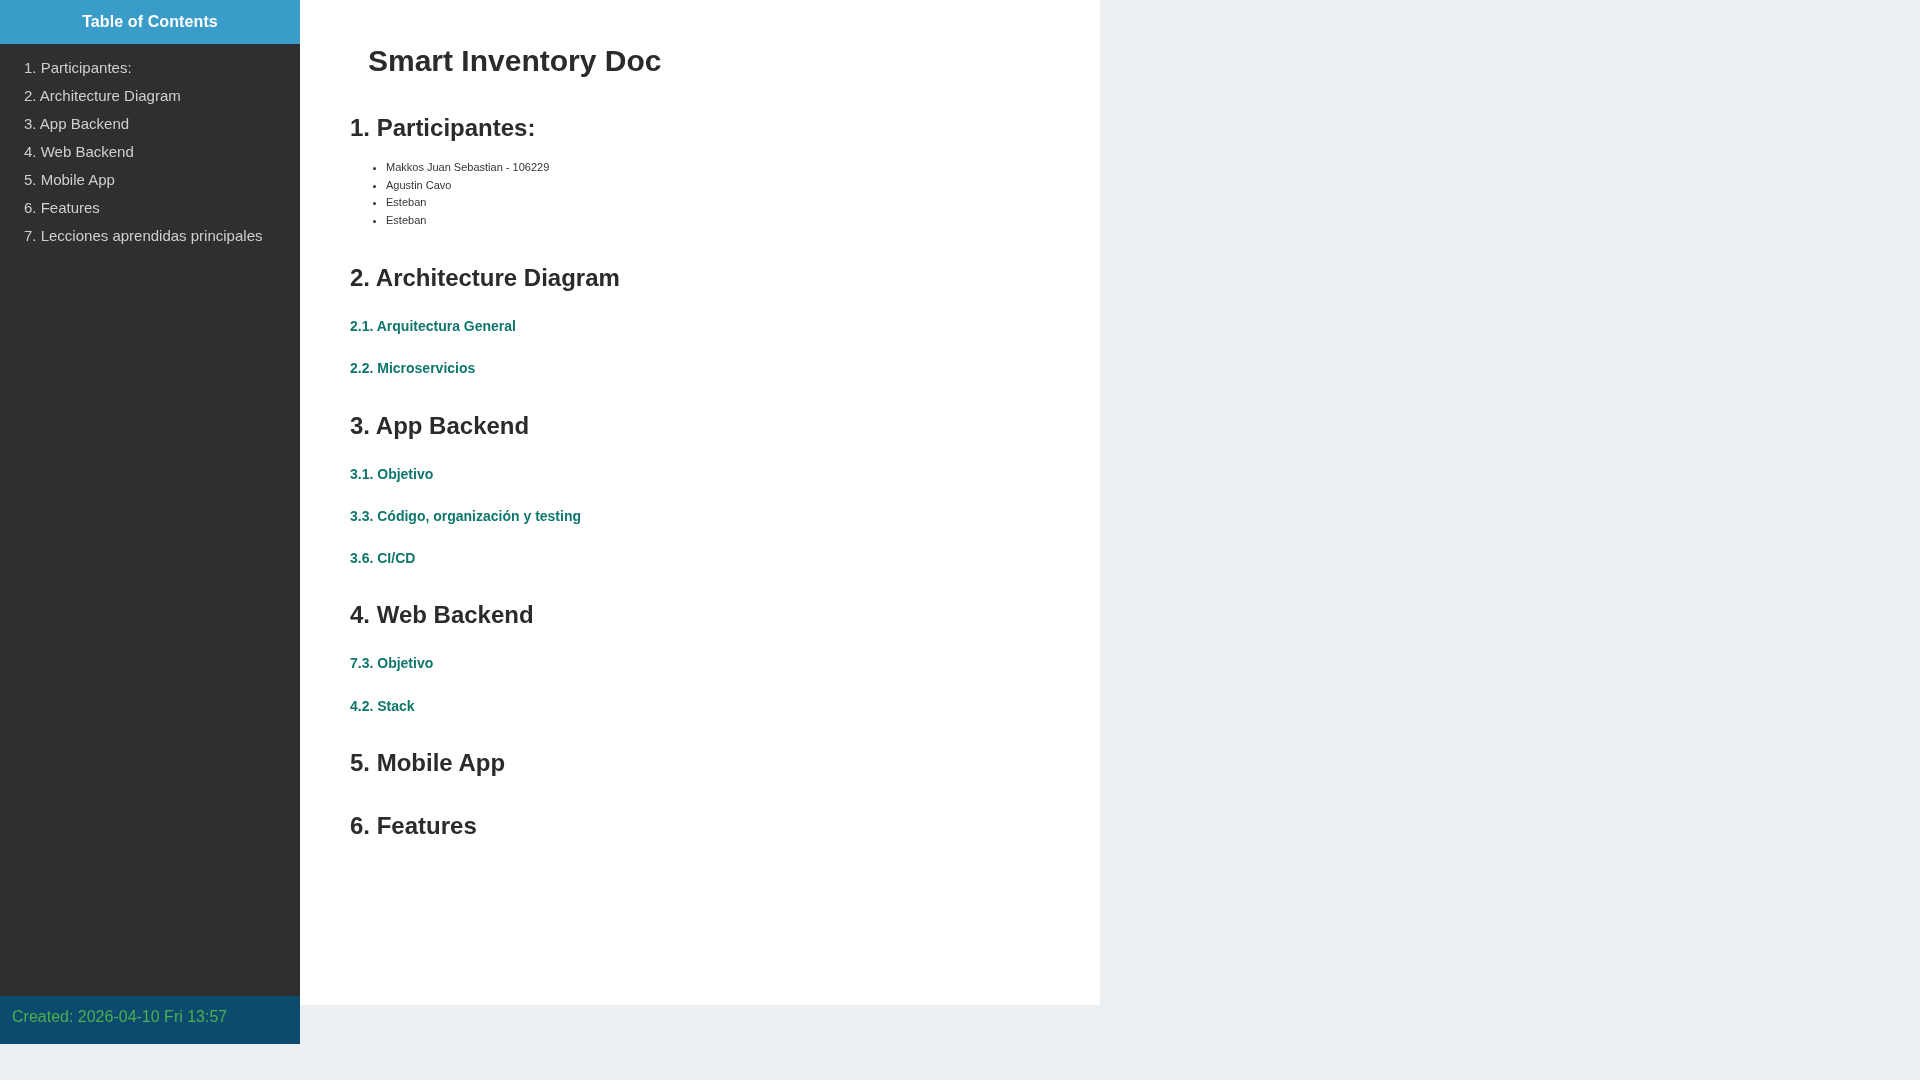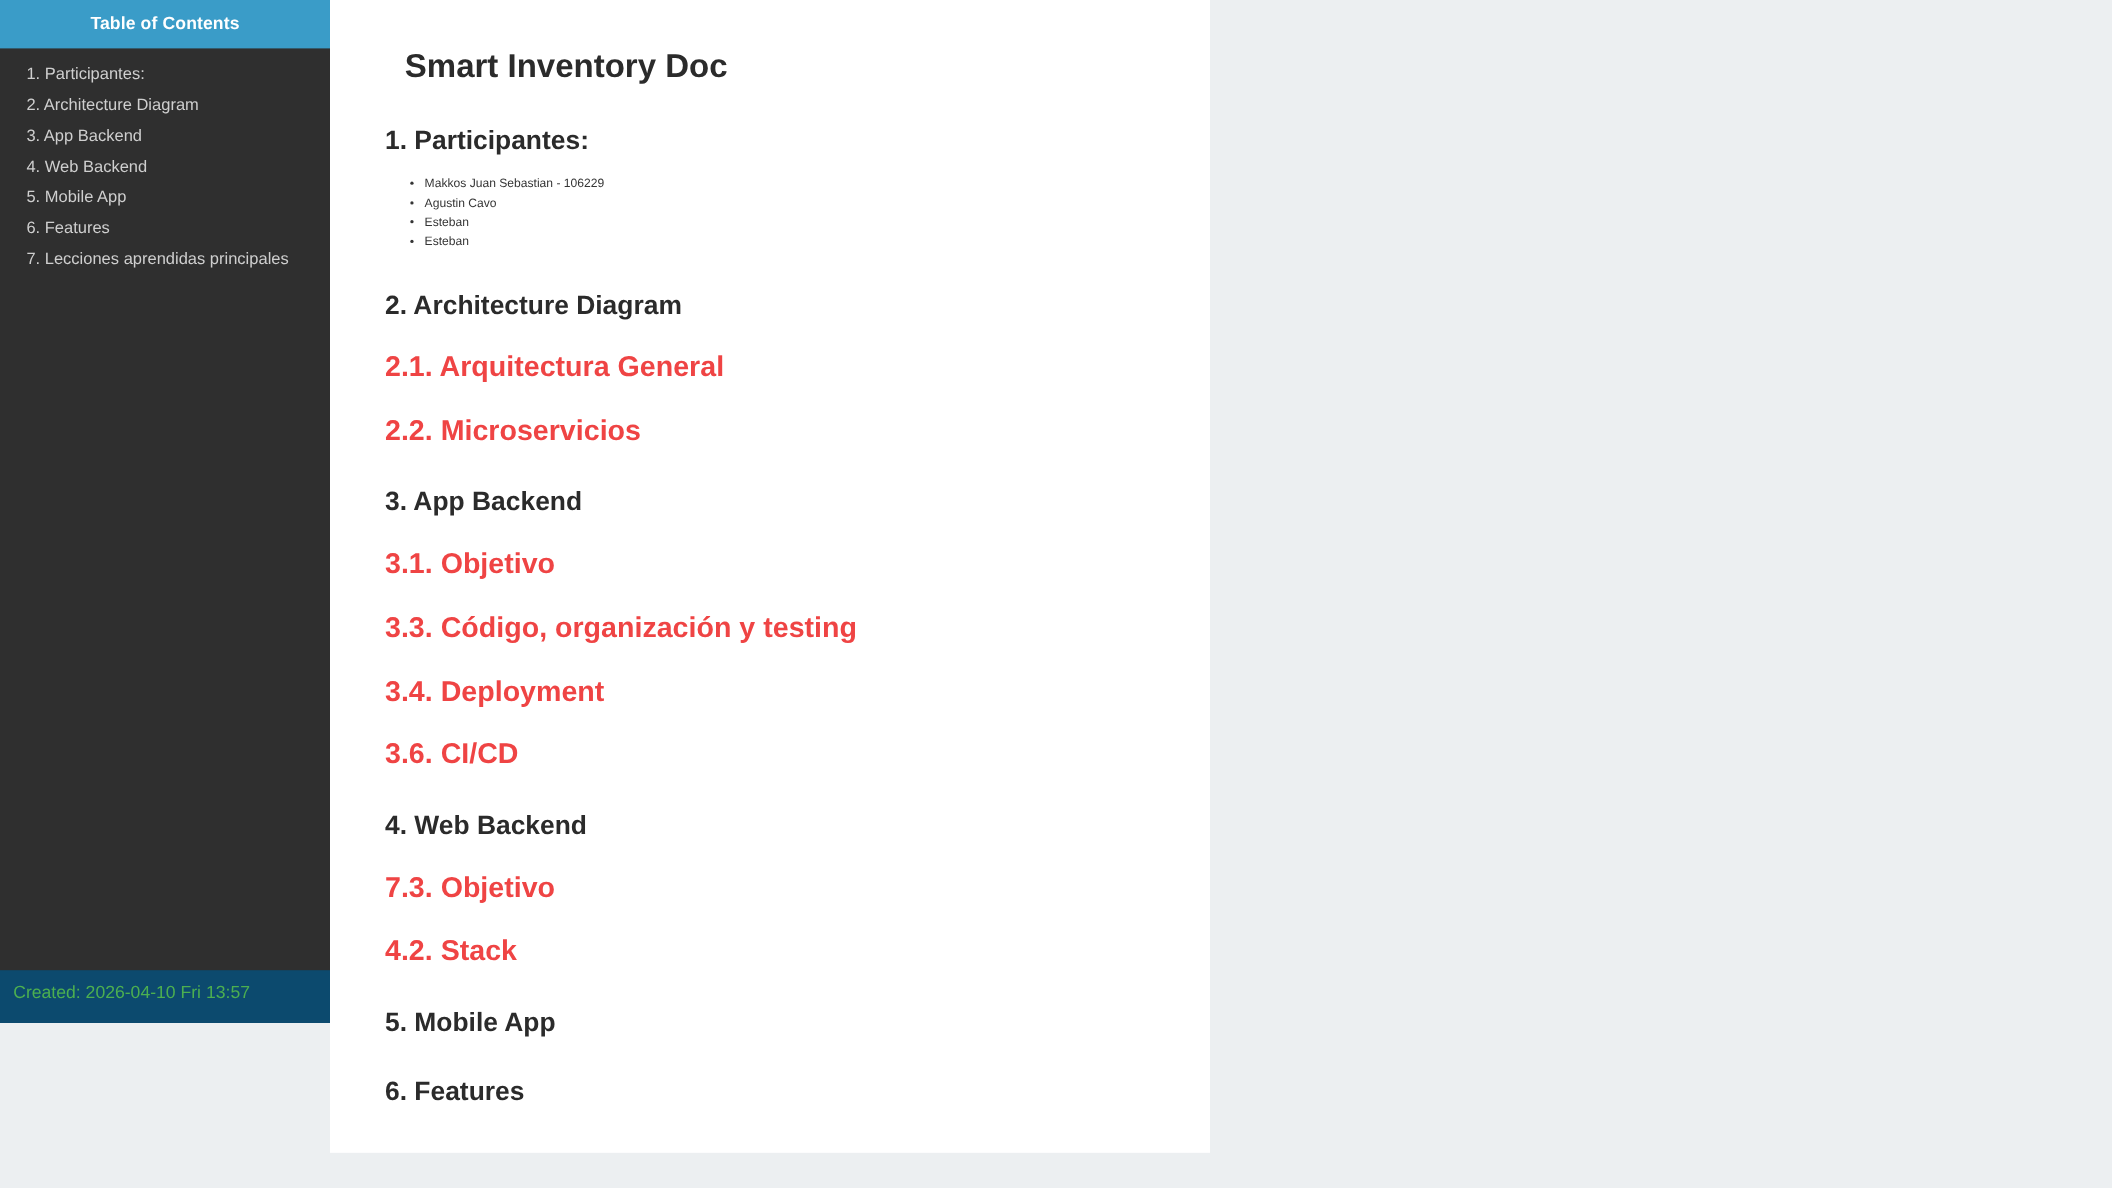--- a/index.html
+++ b/index.html
@@ -16,21 +16,21 @@
   .app {
     display: flex;
     width: 1920px;
     height: 1080px;
   }
 
   
   .sidebar {
     width: 300px;
     min-width: 300px;
-    height: 930px;
+    height: 1044px;
     background: #2f2f2f;
     position: relative;
     display: flex;
     flex-direction: column;
   }
 
   .toc-header {
     background: #3a9cc8;
     color: #ffffff;
     font-size: 16px;
@@ -93,23 +93,23 @@
 
   h2.h-lvl1 {
     font-size: 24px;
     font-weight: bold;
     color: #2b2b2b;
     margin: 32px 0 0 0;
     line-height: 1.3;
   }
 
   h3.h-lvl2 {
-    font-size: 26px;
+    font-size: 14px;
     font-weight: bold;
-    color: #ef4444;
+    color: #0f766e;
     margin: 24px 0 0 0;
     line-height: 1.3;
   }
 
   ul.participants {
     margin: 16px 0 0 0;
     padding-left: 36px;
   }
   ul.participants li {
     font-size: 11px;
@@ -152,21 +152,20 @@
         <li>Esteban</li>
       </ul>
 
       <h2 class="h-lvl1">2. Architecture Diagram</h2>
       <h3 class="h-lvl2">2.1. Arquitectura General</h3>
       <h3 class="h-lvl2">2.2. Microservicios</h3>
 
       <h2 class="h-lvl1">3. App Backend</h2>
       <h3 class="h-lvl2">3.1. Objetivo</h3>
       <h3 class="h-lvl2">3.3. Código, organización y testing</h3>
-      <h3 class="h-lvl2">3.4. Deployment</h3>
       <h3 class="h-lvl2">3.6. CI/CD</h3>
 
       <h2 class="h-lvl1">4. Web Backend</h2>
       <h3 class="h-lvl2">7.3. Objetivo</h3>
       <h3 class="h-lvl2">4.2. Stack</h3>
 
       <h2 class="h-lvl1">5. Mobile App</h2>
       <h2 class="h-lvl1">6. Features</h2>
 
     </article>

